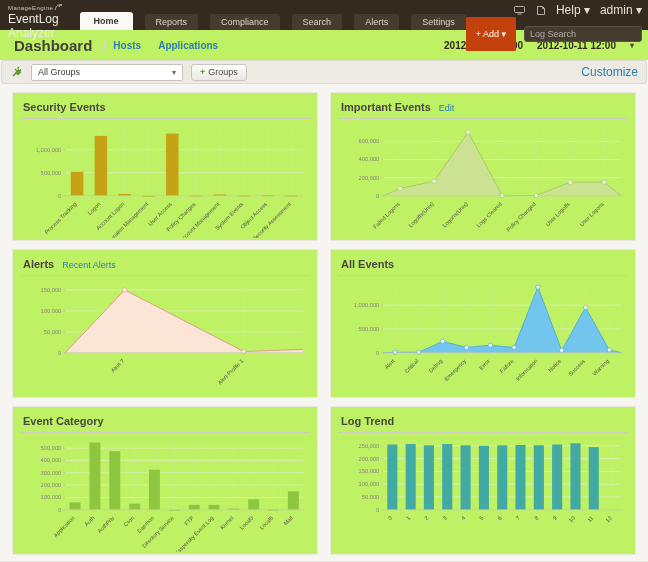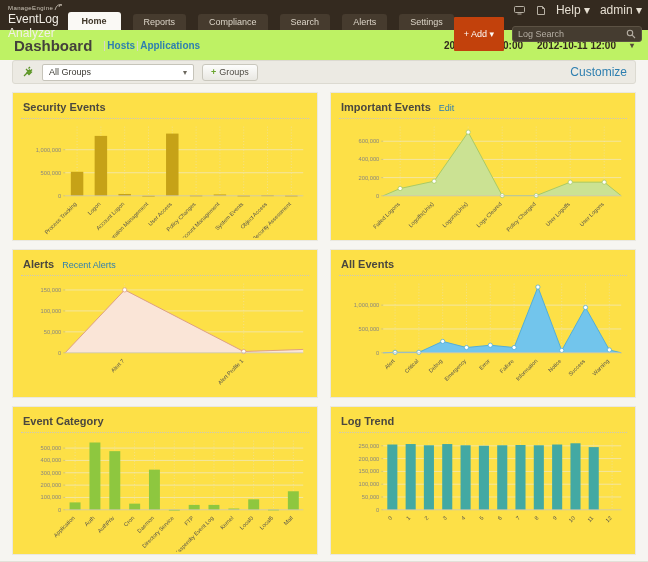--- a/index.html
+++ b/index.html
@@ -25,56 +25,56 @@
   .header-right-top { display:flex; align-items:center; justify-content:flex-end; gap:10px; }
   .hdr-link { color:#e6dfd2; font-size:12px; cursor:pointer; white-space:nowrap; }
   .hdr-ico { width:11px; height:9px; display:inline-block; }
   .header-right-bottom { display:flex; align-items:center; gap:8px; }
   .add-btn {
     background:#c2410c; color:#fdfcf9; font-size:9px; padding:12px 10px;
     border-radius:1px; cursor:pointer; white-space:nowrap;
   }
   .log-search {
     background:#453c30; border:1px solid #5c5244; border-radius:3px;
-    display:flex; align-items:center; width:130px; height:16px; padding:0 5px;
+    display:flex; align-items:center; width:118px; height:16px; padding:0 5px;
   }
   .log-search input {
     background:transparent; border:none; outline:none; color:#cfc8bb;
     font-size:9px; width:108px; font-family:"Liberation Sans", sans-serif;
   }
   .log-search input::placeholder { color:#b5aea3; }
   
   .subheader { background:#bef264; display:flex; align-items:center; padding:7px 14px 6px; }
   .page-title { font-size:15px; font-weight:bold; color:#44413b; }
-  .sub-links { display:flex; align-items:center; margin-left:12px; gap:2px; }
+  .sub-links { display:flex; align-items:center; margin-left:12px; gap:8px; }
   .sub-sep { width:1px; height:10px; background:#d8d5cd; }
   .sub-link { color:#2e7fb0; font-size:10px; font-weight:bold; cursor:pointer; }
   .dates { margin-left:auto; display:flex; align-items:center; gap:14px; font-size:10px; font-weight:bold; color:#33291d; cursor:pointer; }
   .dates .caret { font-size:8px; color:#55493a; }
   
   .toolbar {
-    margin:0 12px; background:#eceae3; border:1px solid #dcdad1; border-radius:3px;
+    margin:0 1px; background:#eceae3; border:1px solid #dcdad1; border-radius:3px;
     height:24px; display:flex; align-items:center; padding:0 8px; gap:8px;
   }
   .group-select {
     background:#fff; border:1px solid #c6c4ba; border-radius:2px; width:152px; height:17px;
     font-size:9px; color:#3c3a34; display:flex; align-items:center; padding:0 6px; cursor:pointer;
   }
   .group-select .caret { margin-left:auto; font-size:8px; color:#6b675d; }
   .profile-btn {
     background:linear-gradient(#fdfdfc,#e9e8e2); border:1px solid #c9c7bd; border-radius:3px;
     font-size:9px; color:#4d4a42; height:17px; display:flex; align-items:center; padding:0 8px; gap:3px; cursor:pointer;
   }
   .profile-plus { color:#6aa52e; font-weight:bold; }
   .customize { margin-left:auto; color:#2e7fb0; font-size:12px; cursor:pointer; }
   
   .charts-grid {
     display:grid; grid-template-columns:1fr 1fr; gap:8px 12px; padding:8px 12px 0;
   }
-  .chart-card { background:#fde047; border:1px solid #eae8e0; padding:6px 8px 2px; }
+  .chart-card { background:#bef264; border:1px solid #eae8e0; padding:6px 8px 2px; }
   .card-head { display:flex; align-items:baseline; gap:8px; padding:2px 2px 5px; border-bottom:1px dotted #c9c6bd; }
   .card-title { font-size:11px; font-weight:bold; color:#4a473f; }
   .card-link { font-size:9px; color:#2e7fb0; cursor:pointer; }
   .chart-svg { display:block; width:100%; height:auto; }
   
   .footer { margin-top:6px; background:#fff; border-top:1px solid #e3e1d9; text-align:center; padding:9px 0; }
 </style>
 </head>
 <body>
 

